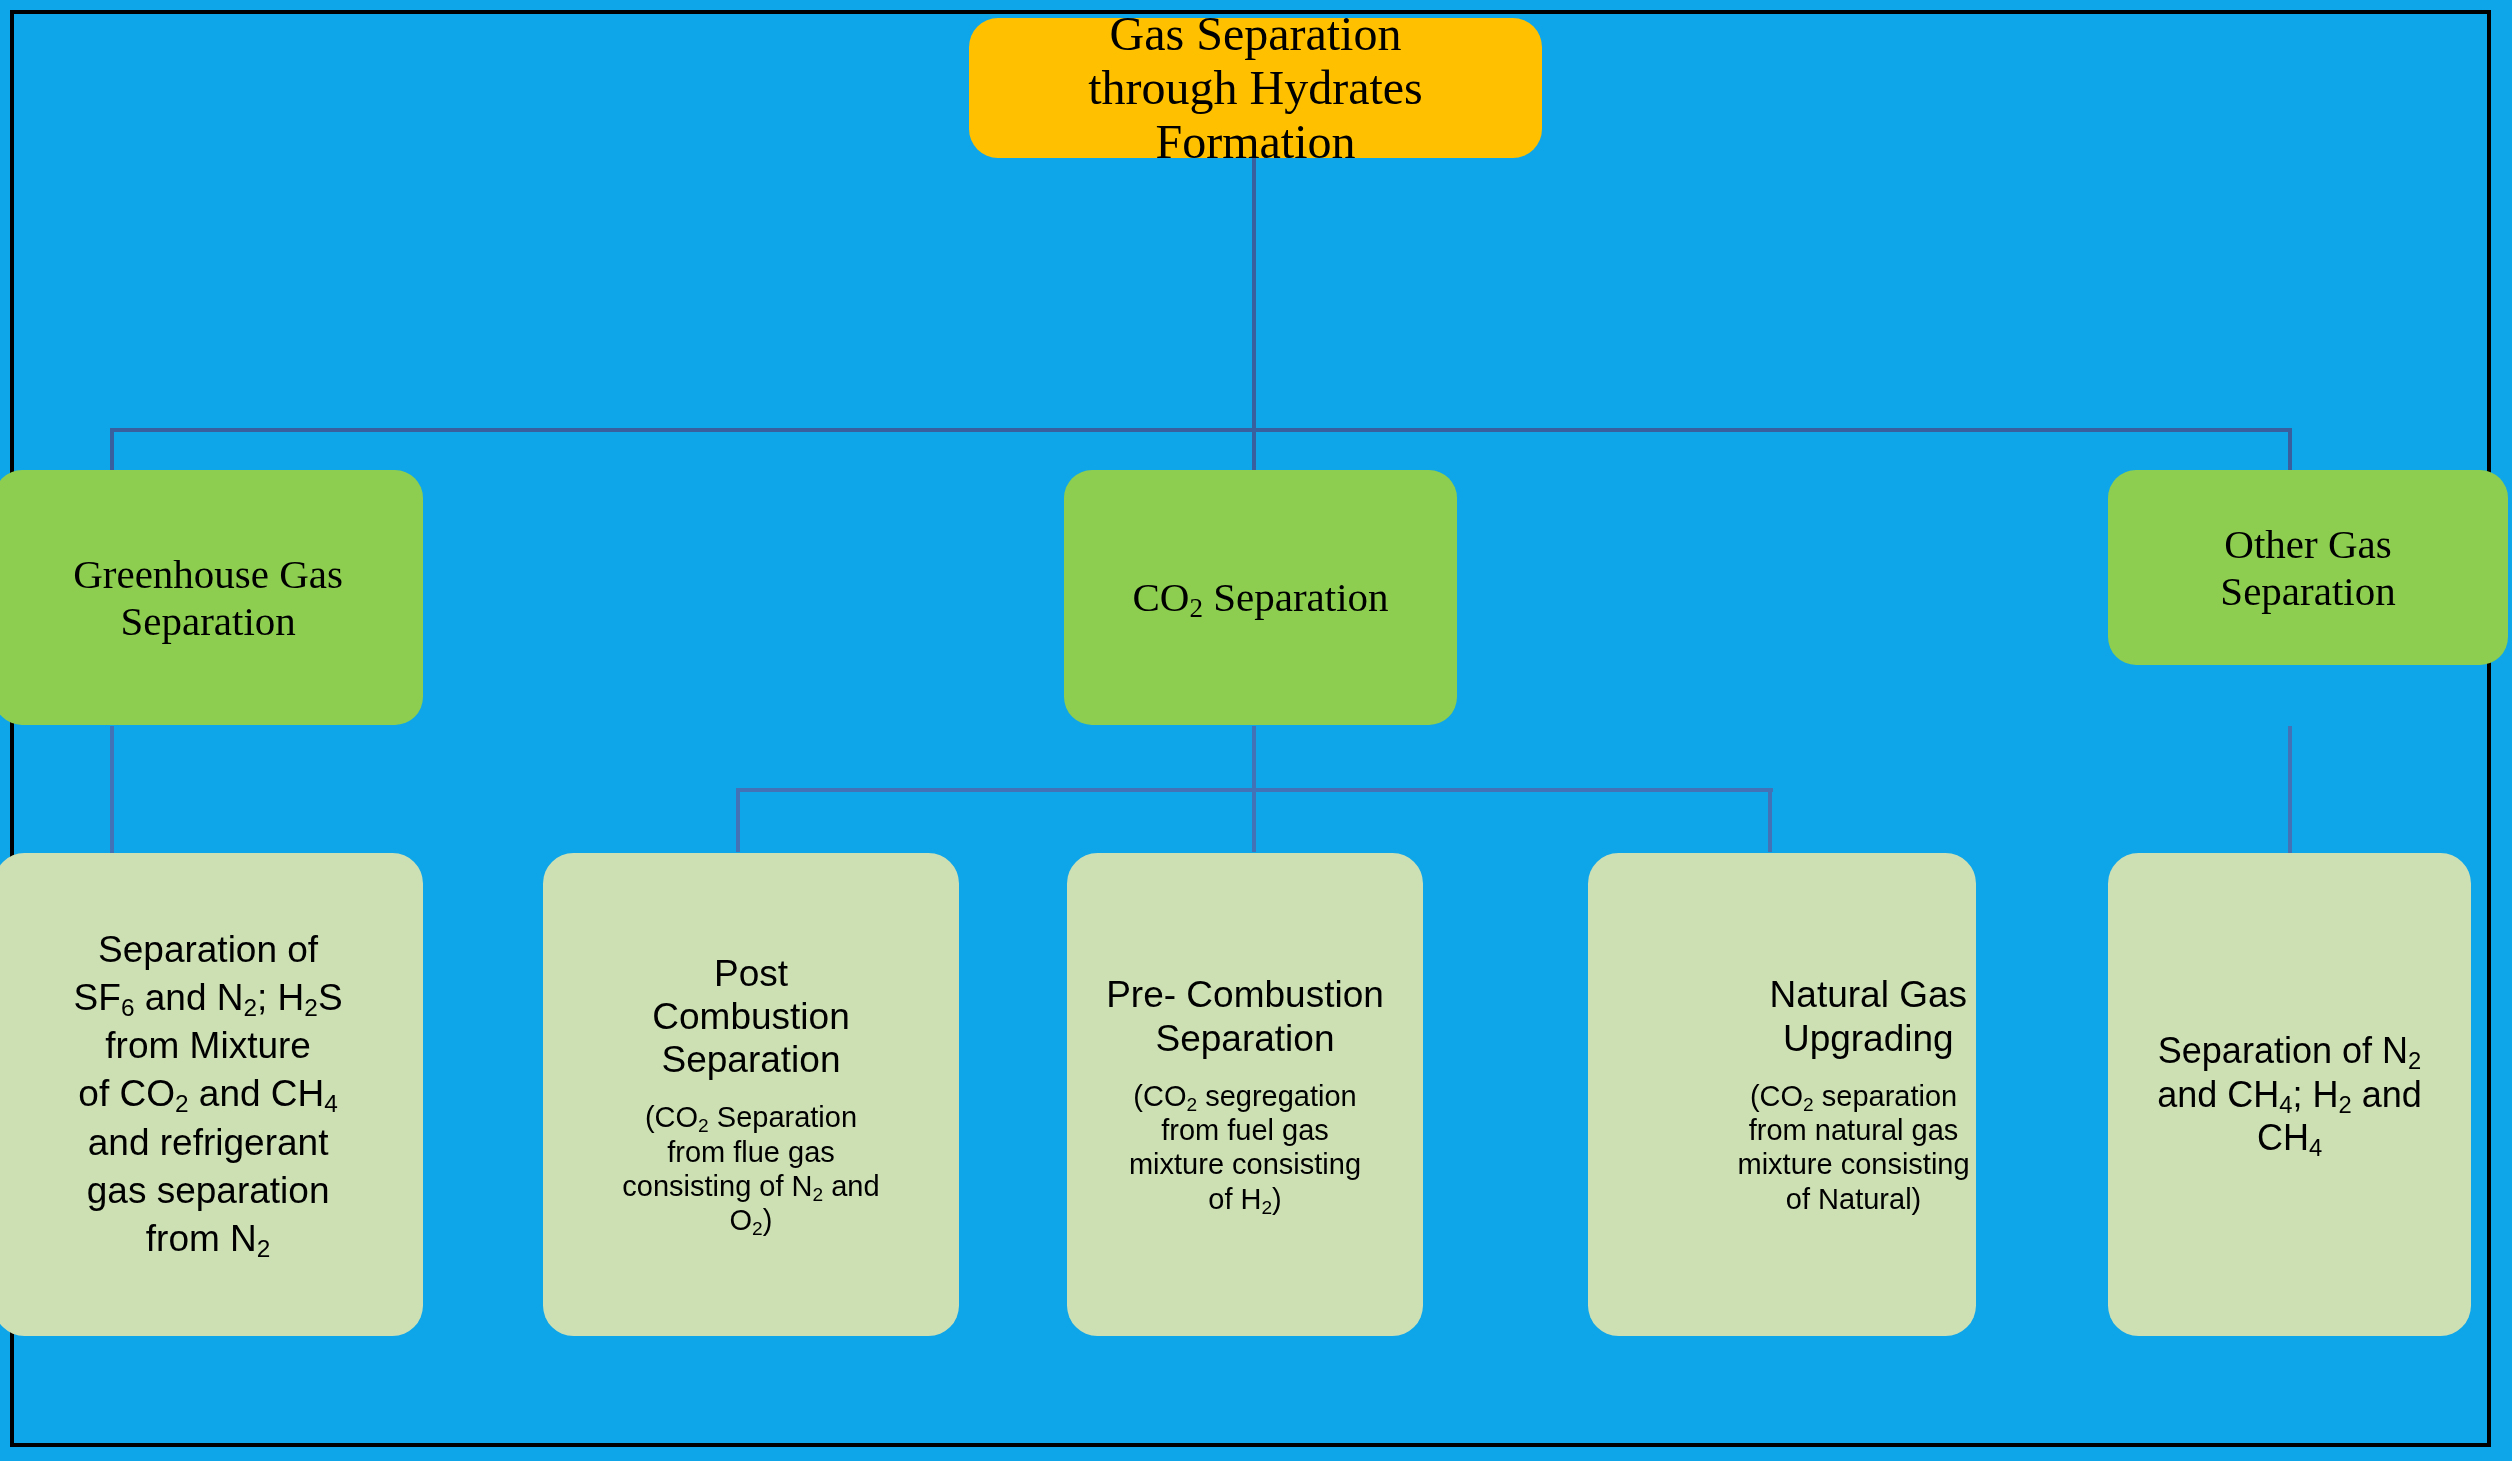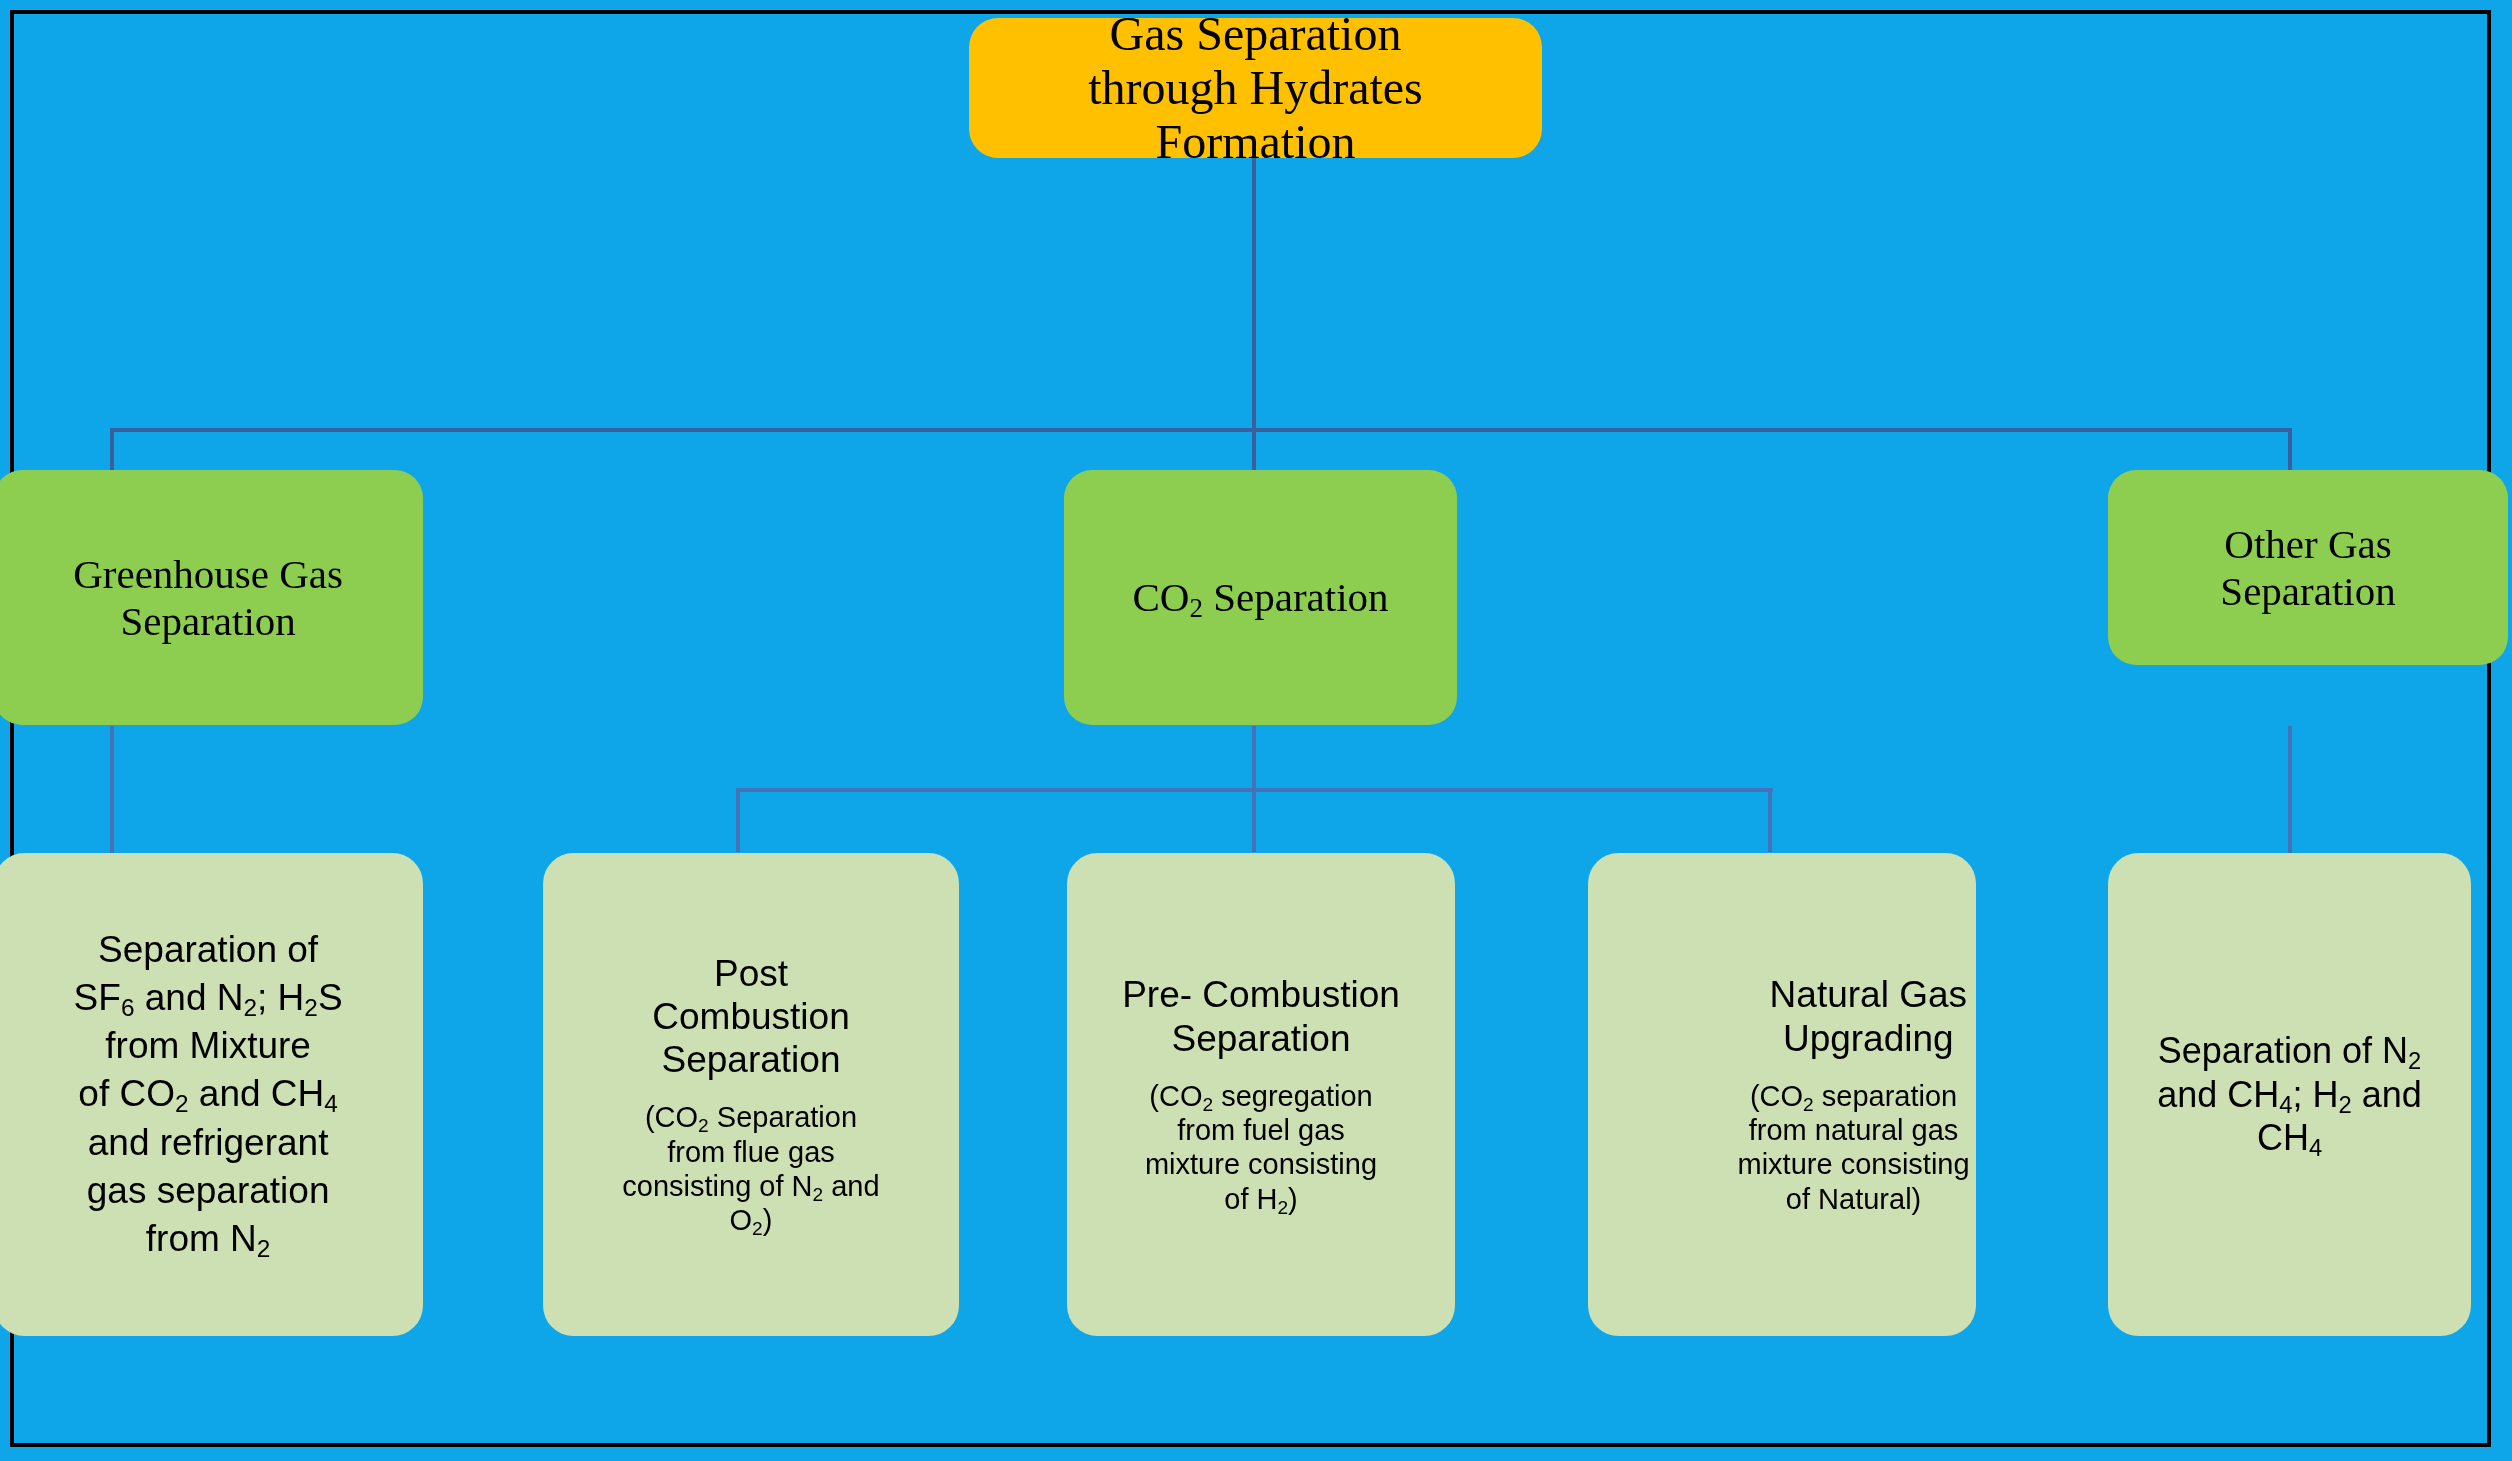--- a/index.html
+++ b/index.html
@@ -160,21 +160,21 @@
       <div>Separation</div>
     </div>
     <div class="leaf-sub">
       <div>(CO<sub>2</sub> Separation</div>
       <div>from flue gas</div>
       <div>consisting of N<sub>2</sub> and</div>
       <div>O<sub>2</sub>)</div>
     </div>
   </div>
 
-  <div class="node leaf" style="left:1067px; top:853px; width:388px; height:483px;">
+  <div class="node leaf" style="left:1067px; top:853px; width:356px; height:483px;">
     <div class="leaf-title">
       <div>Pre- Combustion</div>
       <div>Separation</div>
     </div>
     <div class="leaf-sub">
       <div>(CO<sub>2</sub> segregation</div>
       <div>from fuel gas</div>
       <div>mixture consisting</div>
       <div>of H<sub>2</sub>)</div>
     </div>

